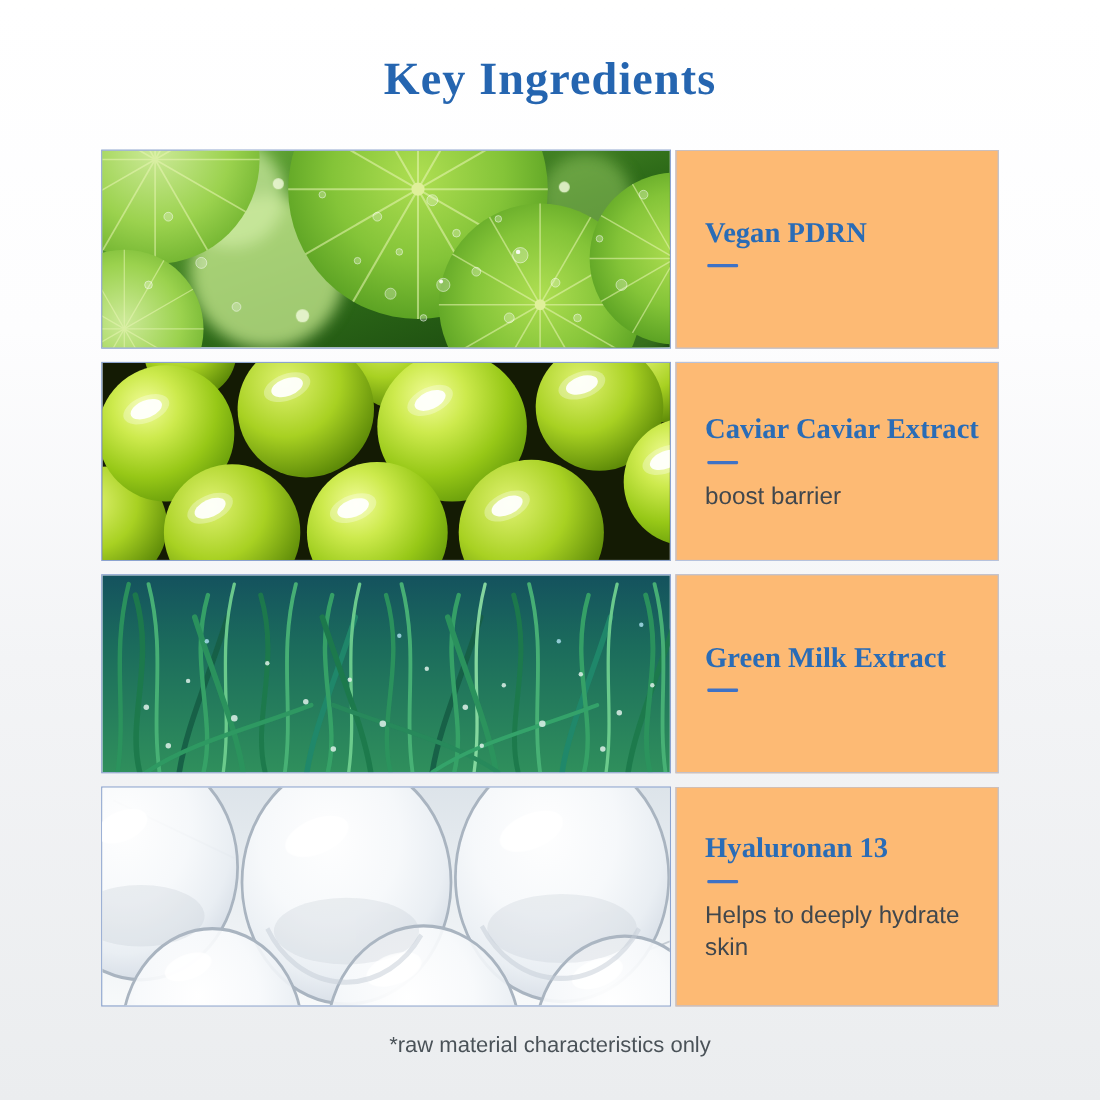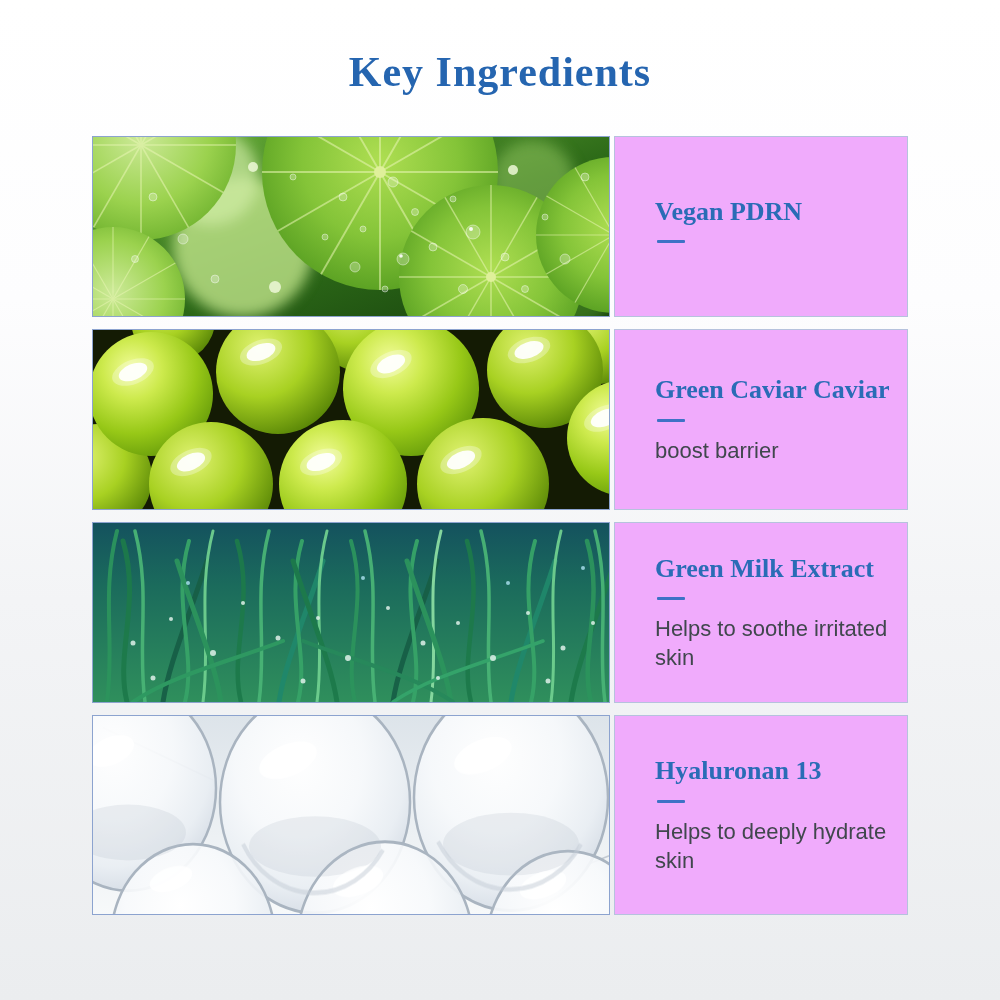--- a/index.html
+++ b/index.html
@@ -32,27 +32,27 @@
     border:1px solid #8ca3cf;
     box-sizing:border-box;
     background:#dfe5ea;
     overflow:hidden;
     flex:none;
   }
   .photo svg{display:block;width:100%;height:100%;}
   .panel{
     flex:1;
     margin-left:4px;
-    background:#f0abfc;
+    background:#fdba74;
     border:1px solid #b6c2dd;
     box-sizing:border-box;
     display:flex;
     flex-direction:column;
     justify-content:center;
-    padding-left:40px;
+    padding-left:26px;
     padding-right:6px;
   }
   .heading{
     font-family:"Liberation Serif",serif;
     font-weight:700;
     font-size:26px;
     line-height:1.22;
     color:#2a6cb6;
   }
   .heading span{display:block;}
@@ -221,21 +221,21 @@
           <circle cx="118" cy="154" r="62" fill="url(#p2)"></circle>
             <use href="#hl" transform="translate(98,132) rotate(-24)"></use>
           <circle cx="250" cy="154" r="64" fill="url(#p1)"></circle>
             <use href="#hl" transform="translate(228,132) rotate(-20)"></use>
           <circle cx="390" cy="154" r="66" fill="url(#p2)"></circle>
             <use href="#hl" transform="translate(368,130) rotate(-24)"></use>
         </svg>
       </div>
       <div class="panel">
         <div class="heading">
-          <span>Green Caviar Caviar</span>
+          <span>Caviar Caviar Extract</span>
         </div>
         <div class="dash"></div>
         <div class="desc">
           <span>boost barrier</span>
         </div>
       </div>
     </div>
 
     <div class="row">
       <div class="photo">
@@ -310,23 +310,20 @@
               <circle cx="415" cy="60" r="2"></circle>
               <circle cx="490" cy="45" r="2"></circle>
           </g>
         </svg>
       </div>
       <div class="panel">
         <div class="heading">
           <span>Green Milk Extract</span>
         </div>
         <div class="dash"></div>
-        <div class="desc">
-          <span>Helps to soothe irritated skin</span>
-        </div>
       </div>
     </div>
 
     <div class="row last">
       <div class="photo">
         <svg viewBox="0 0 516 170" preserveAspectRatio="none">
           <defs>
             <linearGradient id="h-bg" x1="0" y1="0" x2="0" y2="1">
               <stop offset="0" stop-color="#dde4ea"></stop>
                 <stop offset="1" stop-color="#f7f9fa"></stop>
@@ -375,13 +372,14 @@
         </div>
         <div class="dash"></div>
         <div class="desc">
           <span>Helps to deeply hydrate skin</span>
         </div>
       </div>
     </div>
 
   </div>
 
+  <div class="footnote">*raw material characteristics only</div>
 </div>
 
 </body></html>

